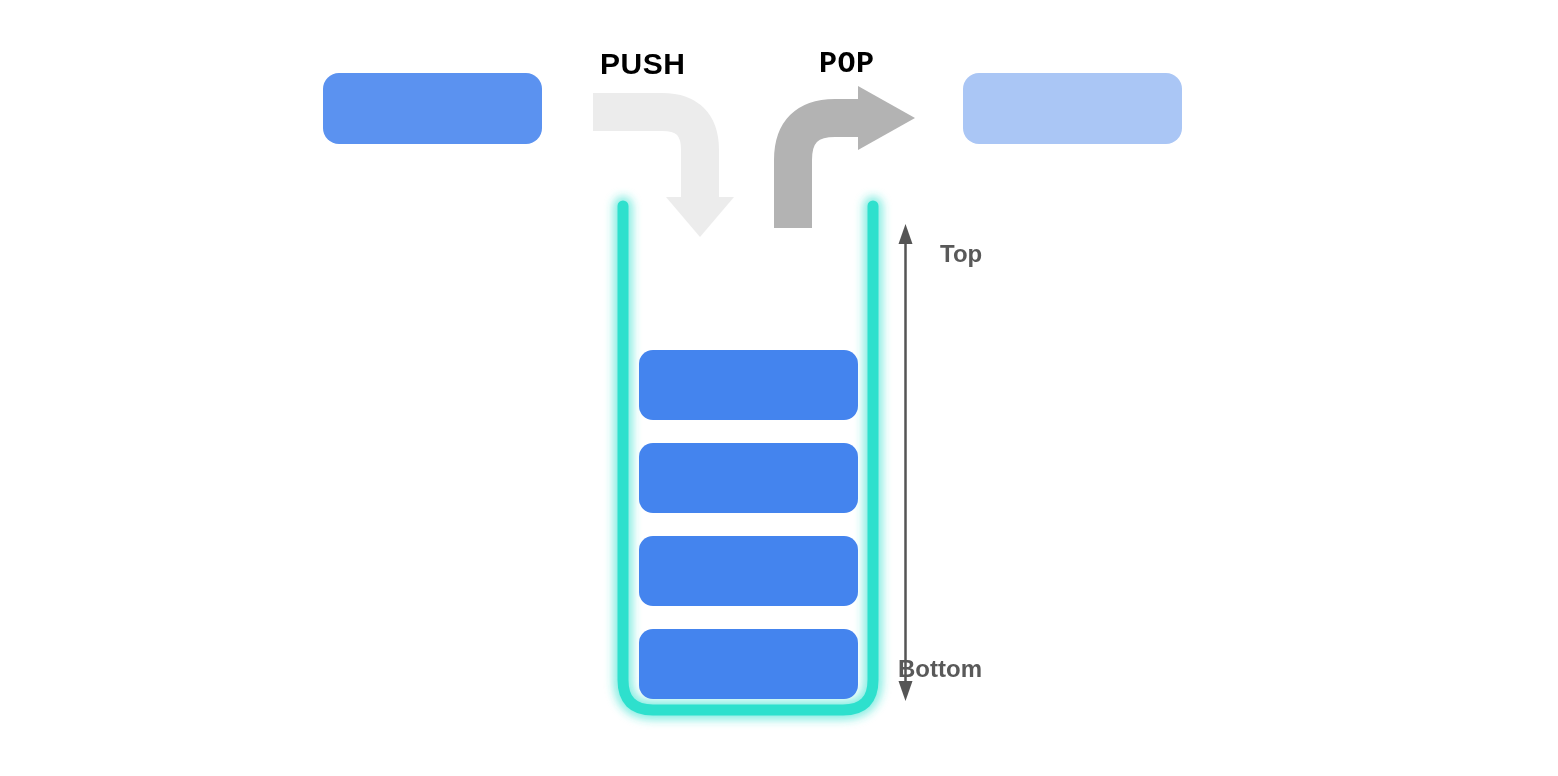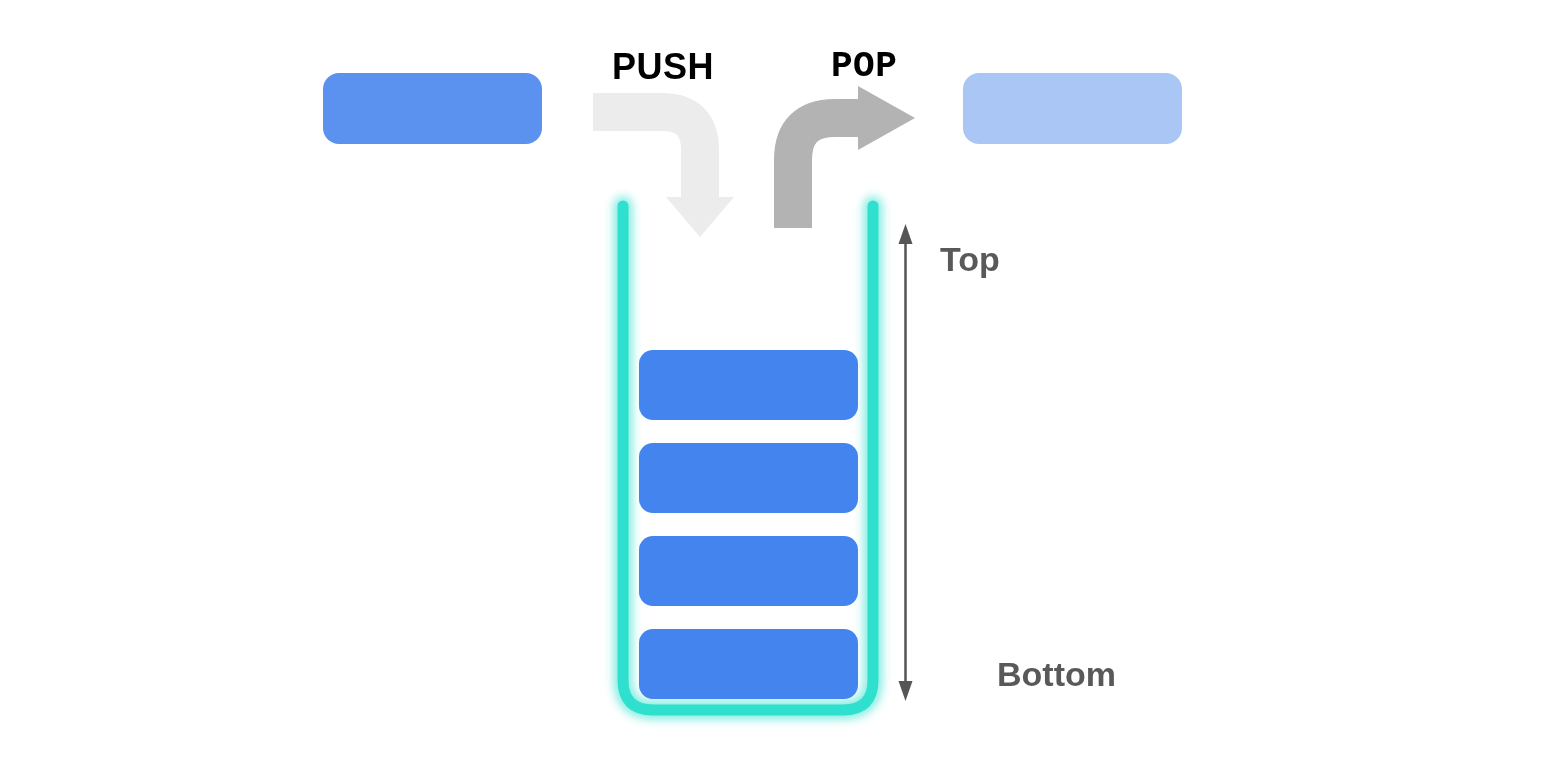--- a/index.html
+++ b/index.html
@@ -45,40 +45,39 @@
     height: 70px;
     border-radius: 14px;
     background: #4484ee;
   }
   .stack-item.pos-0 { top: 350px; }
   .stack-item.pos-1 { top: 443px; }
   .stack-item.pos-2 { top: 536px; }
   .stack-item.pos-3 { top: 629px; }
   .op-label {
     position: absolute;
-    font-size: 36px;
+    font-size: 30px;
     font-weight: bold;
     color: #000000;
     line-height: 1;
     letter-spacing: 0.5px;
     white-space: nowrap;
-    margin-left: 12px;
   }
   .push-label { left: 600px; top: 49px; }
   .pop-label  { left: 819px; top: 49px; font-family: Liberation Mono, monospace; }
   .marker-label {
     position: absolute;
-    font-size: 34px;
+    font-size: 24px;
     font-weight: bold;
     color: #595959;
     line-height: 1;
     white-space: nowrap;
   }
   .top-label    { left: 940px; top: 242px; }
-  .bottom-label { left: 997px; top: 657px; }
+  .bottom-label { left: 898px; top: 657px; }
 </style>
 </head>
 <body>
 
 <div class="canvas">
 
   <svg class="diagram-svg" width="1558" height="776" viewBox="0 0 1558 776">
     <defs>
       <filter id="teal-glow" x="-50%" y="-50%" width="200%" height="200%">
         <feGaussianBlur stdDeviation="4.5"></feGaussianBlur>

